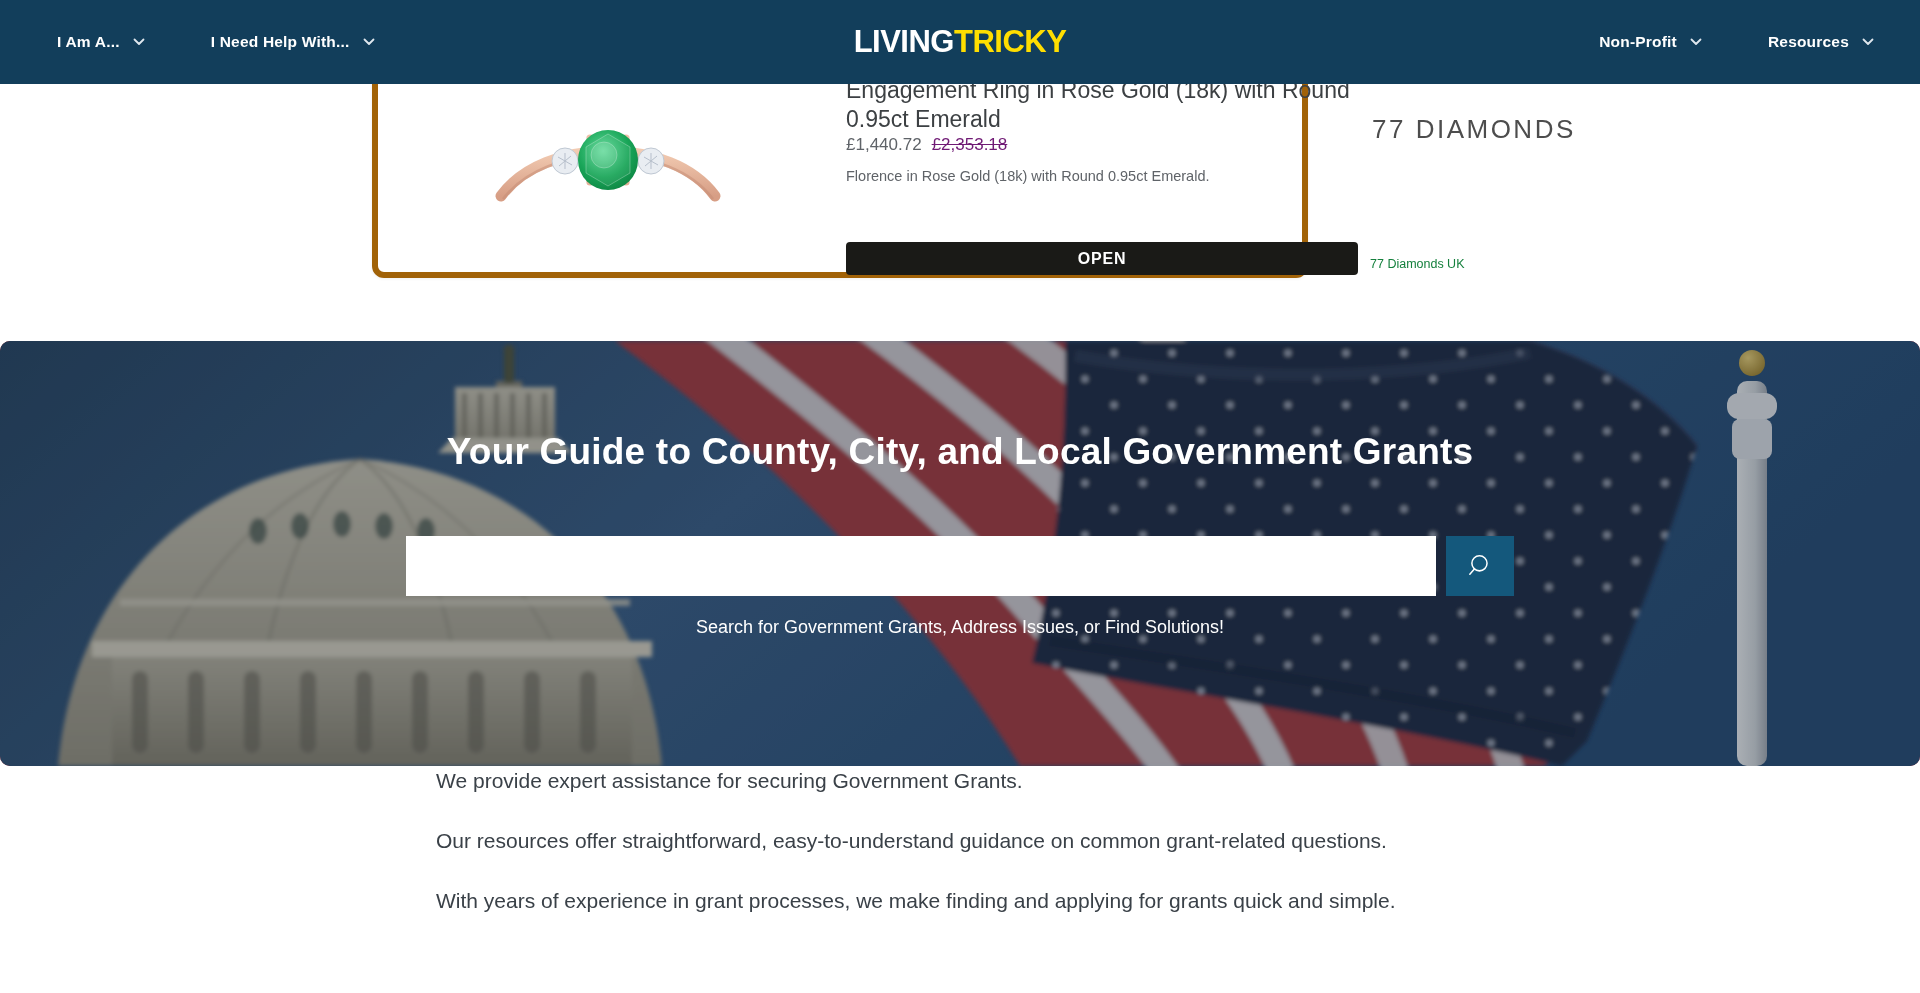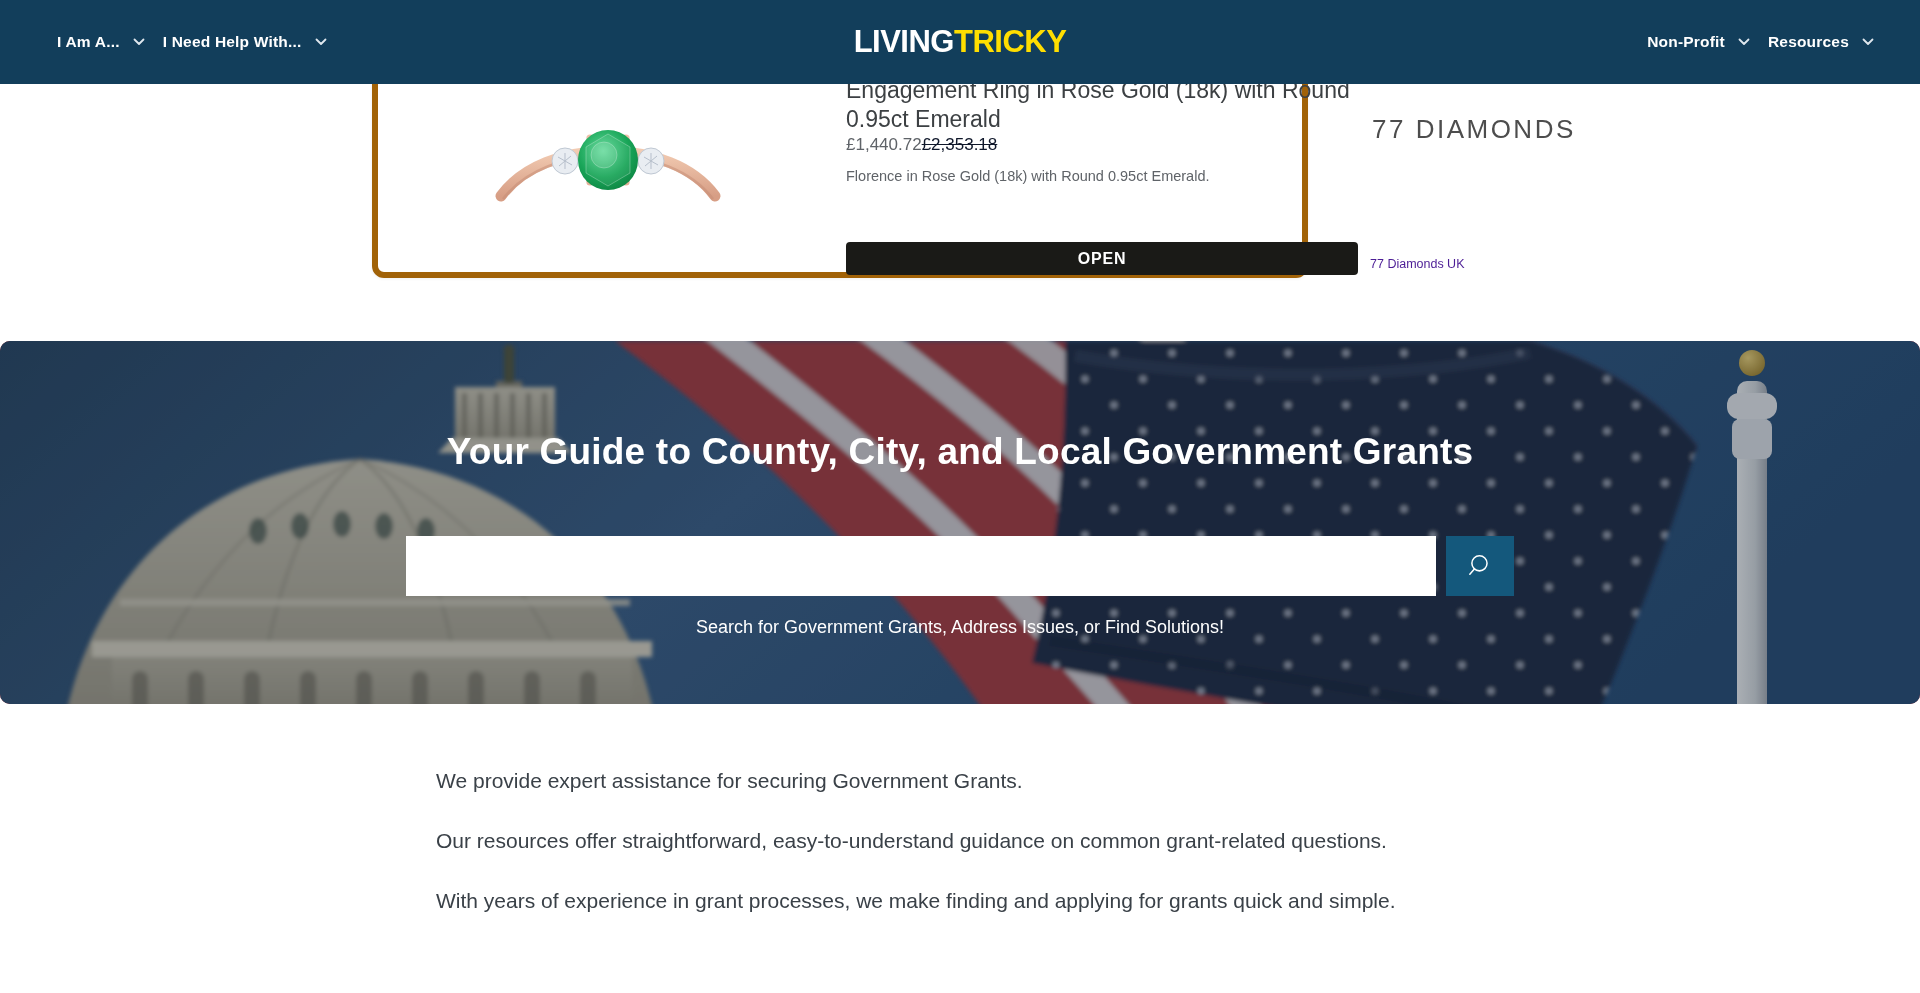--- a/index.html
+++ b/index.html
@@ -7,21 +7,21 @@
     width:1920px;height:993px;position:relative;overflow:hidden;
     background:#ffffff;
     font-family:"Liberation Sans","DejaVu Sans",sans-serif;
     -webkit-font-smoothing:antialiased;
   }
   
   .nav{
     position:absolute;top:0;left:0;width:1920px;height:84px;
     background:#123e5b;z-index:30;
   }
-  .nav-group{position:absolute;top:0;height:84px;display:flex;align-items:center;gap:18px;}
+  .nav-group{position:absolute;top:0;height:84px;display:flex;align-items:center;gap:66px;}
   .nav-group.left{left:57px;}
   .nav-group.right{right:46px;}
   .nav-item{
     display:flex;align-items:center;gap:13px;cursor:pointer;
     color:#ffffff;font-size:15.5px;font-weight:700;letter-spacing:.2px;
   }
   .chev{display:inline-block;line-height:0;color:#dfe7ee;}
   .logo{
     position:absolute;left:50%;top:50%;transform:translate(-50%,-50%);
     font-size:31px;font-weight:700;letter-spacing:-.5px;cursor:pointer;white-space:nowrap;
@@ -32,37 +32,37 @@
   .ad-card{
     position:absolute;left:372px;top:67px;width:936px;height:211px;
     background:#fff;border:6px solid #a16207;border-radius:12px;
     box-shadow:0 1px 3px rgba(60,64,67,.08);z-index:5;box-sizing:border-box;
   }
   .ring-svg{position:absolute;left:115px;top:45px;}
   .ad-text{position:absolute;left:468px;top:3px;width:516px;}
   .ad-title{font-size:23px;line-height:29px;color:#3c4043;font-weight:400;}
   .ad-price-row{position:absolute;left:468px;top:62px;font-size:17px;white-space:nowrap;}
   .ad-price{color:#5f6368;}
-  .ad-oldprice{color:#0f172a;text-decoration:line-through;}
+  .ad-oldprice{color:#701a75;text-decoration:line-through;margin-left:10px;}
   .ad-desc{position:absolute;left:468px;top:95px;font-size:14.5px;color:#5f6368;text-align:center;}
   .ad-cta{
     position:absolute;left:468px;top:169px;width:512px;height:33px;
     background:#1a1a17;border:none;border-radius:4px;color:#fff;
     font-size:16px;font-weight:700;letter-spacing:.8px;cursor:pointer;
     display:flex;align-items:center;justify-content:center;
     font-family:"Liberation Sans","DejaVu Sans",sans-serif;
   }
   .sponsor-logo{
     position:absolute;left:1372px;top:114px;z-index:4;
     font-size:26px;letter-spacing:2.5px;color:#4d4d4d;font-weight:400;white-space:nowrap;
   }
-  .sponsor-caption{position:absolute;left:1370px;top:257px;z-index:4;font-size:12.5px;color:#4c1d95;}
+  .sponsor-caption{position:absolute;left:1370px;top:257px;z-index:4;font-size:12.5px;color:#15803d;}
   
   .hero{
-    position:absolute;left:0;top:341px;width:1920px;height:363px;
+    position:absolute;left:0;top:341px;width:1920px;height:425px;
     border-radius:10px;overflow:hidden;background:#b91c1c;
   }
   .hero-bg{position:absolute;left:0;top:0;}
   .hero-overlay{position:absolute;inset:0;background:rgba(13,22,38,.18);}
   .hero-title{
     position:absolute;left:0;top:90px;width:100%;text-align:center;margin:0;
     color:#ffffff;font-size:37px;font-weight:700;letter-spacing:.2px;z-index:3;
   }
   .search-row{position:absolute;left:406px;top:195px;display:flex;gap:10px;z-index:3;}
   .search-input{

